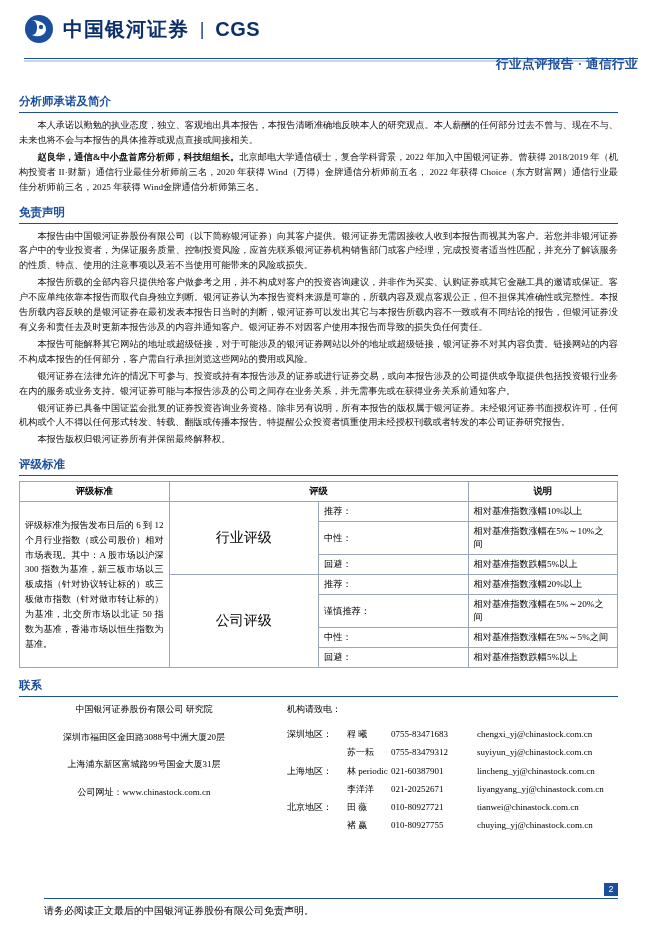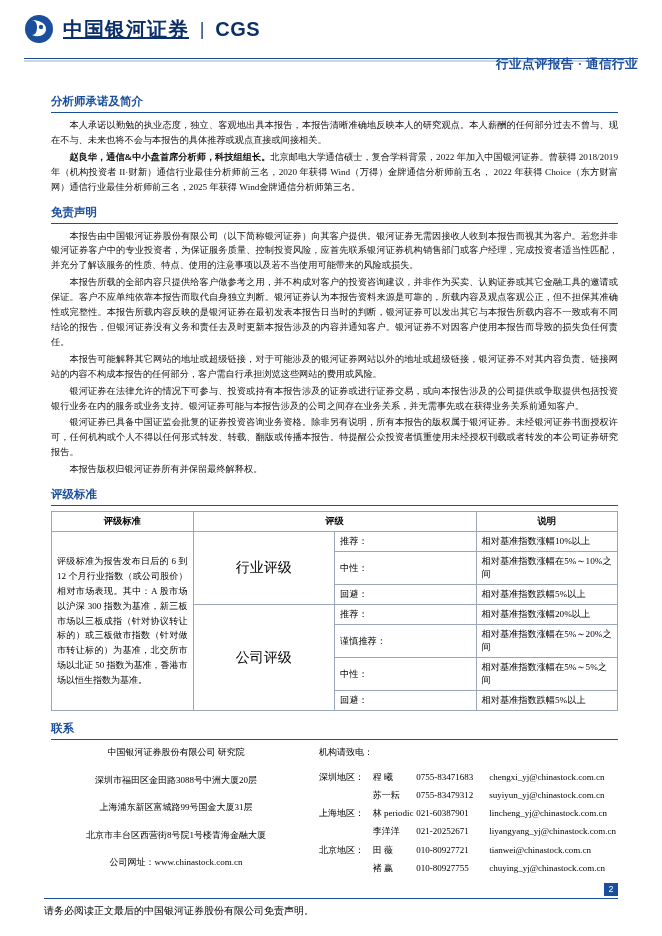--- a/index.html
+++ b/index.html
@@ -41,21 +41,20 @@
     flex: 0 0 auto;
   }
   .logo-mark svg { display:block; }
   .brand-cn {
     font-family: "Liberation Serif", serif;
     font-size: 20px;
     font-weight: bold;
     color: #0b2f6b;
     letter-spacing: 1px;
     line-height: 1;
-    text-decoration: underline;
   }
   .brand-sep {
     color: #0b2f6b;
     font-size: 19px;
     font-weight: bold;
     margin: 0 2px;
   }
   .brand-en {
     font-family: "Liberation Sans", sans-serif;
     font-size: 20px;
@@ -85,21 +84,21 @@
     top: 56px;
     font-size: 12.5px;
     font-weight: bold;
     color: #1b4f9c;
     font-family: "Liberation Serif", serif;
     letter-spacing: 0.5px;
   }
 
   
   .content {
-    padding: 12px 44px 0 51px;
+    padding: 12px 44px 0 19px;
   }
   .section-title {
     color: #1b4f9c;
     font-weight: bold;
     font-size: 11.5px;
     margin: 10px 0 3px 0;
     font-family: "Liberation Serif", serif;
   }
   .section-title.first { margin-top: 6px; }
   .rule-blue {
@@ -312,21 +311,20 @@
       </table>
 
     <div class="section-title">联系</div>
     <div class="rule-blue"></div>
 
     <div class="contact-wrap">
       <div class="contact-left">
         <div class="line">中国银河证券股份有限公司 研究院</div>
         <div class="line">深圳市福田区金田路3088号中洲大厦20层</div>
         <div class="line">上海浦东新区富城路99号国金大厦31层</div>
-        <div class="line">北京市丰台区西营街8号院1号楼青海金融大厦</div>
         <div class="website">公司网址：www.chinastock.com.cn</div>
       </div>
       <div class="contact-right">
         <div class="inst-title">机构请致电：</div>
         <table class="ct">
           <tbody>
               <tr>
             <td class="region">深圳地区：</td>
             <td class="pname">程   曦</td>
             <td class="phone">0755-83471683</td>

